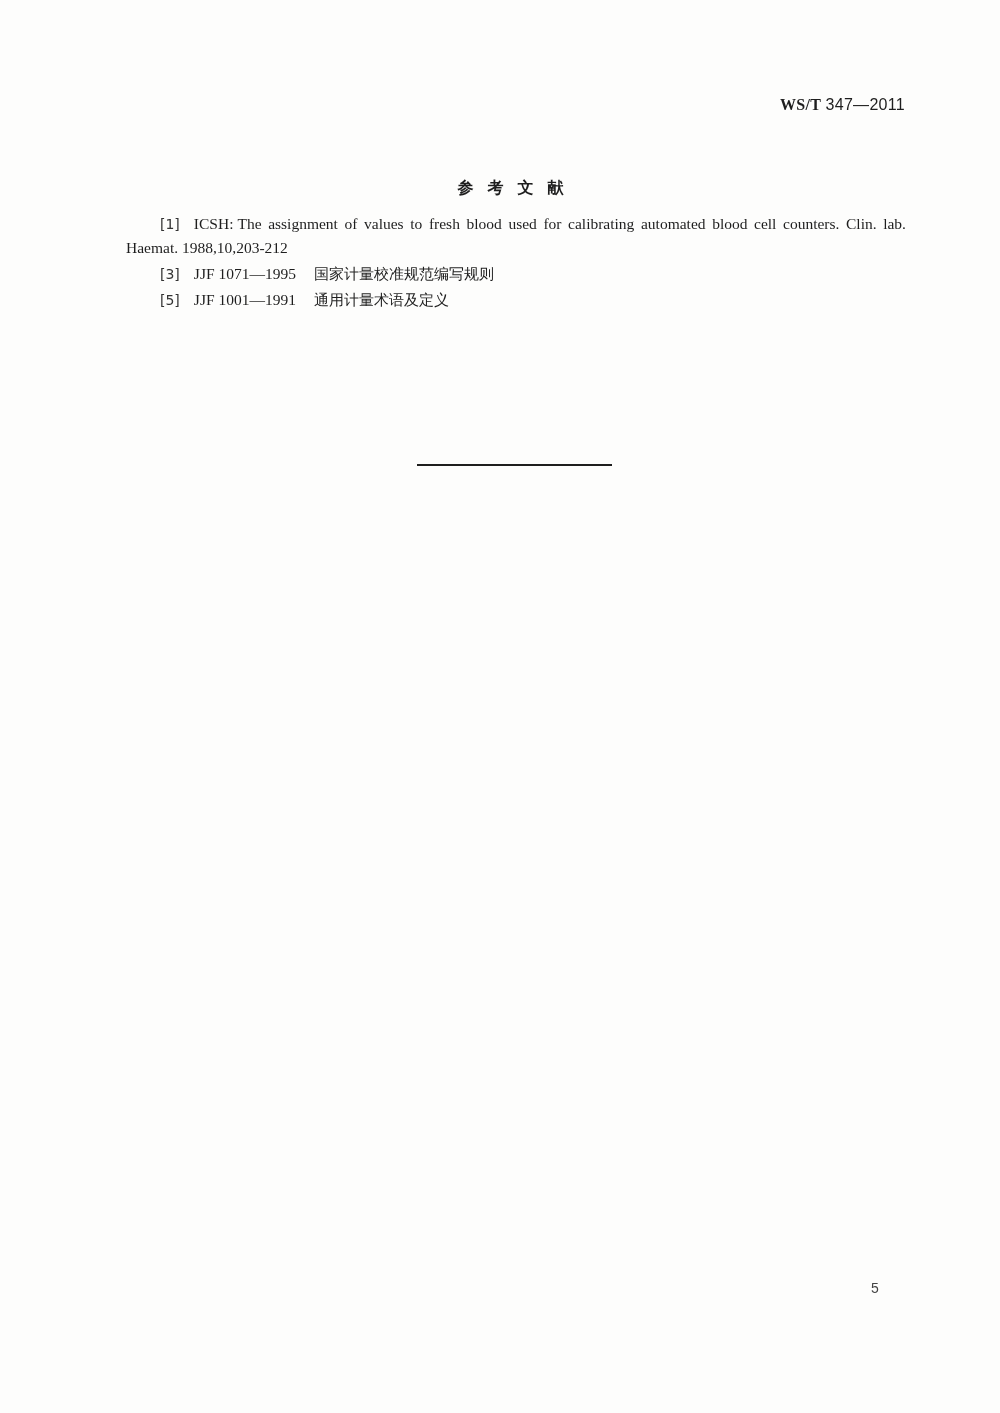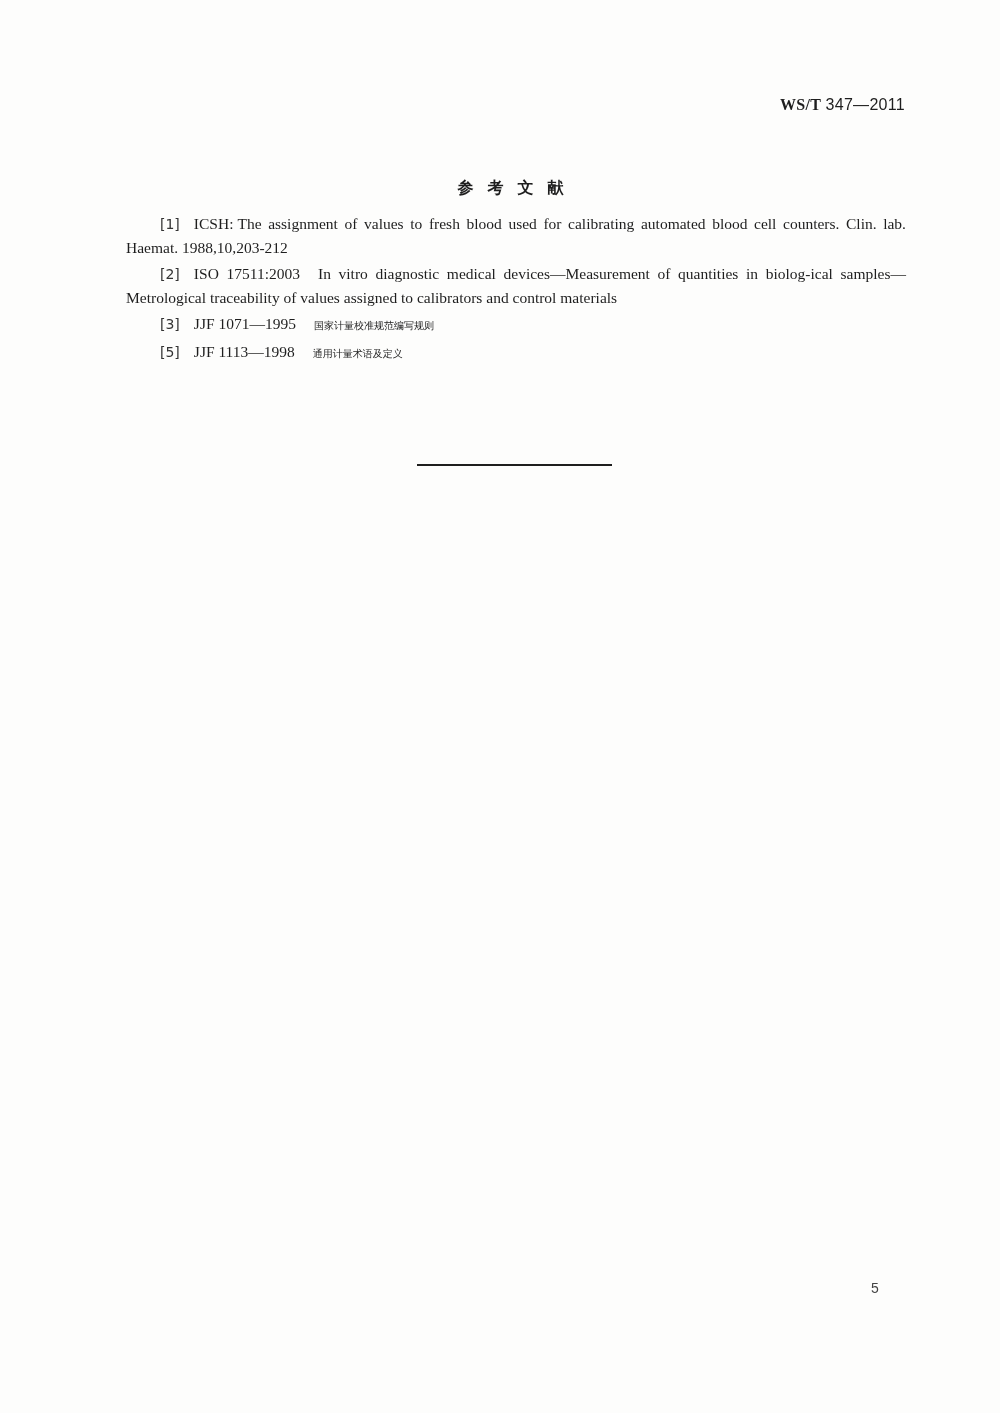--- a/index.html
+++ b/index.html
@@ -57,21 +57,21 @@
       margin-right: 14px;
       font-family: "DejaVu Sans", sans-serif;
       font-size: 14px;
       color: #333;
     }
     .ref .code {
       margin-right: 18px;
     }
     .ref .cjk {
       font-family: Liberation Sans, sans-serif;
-      font-size: 10px;
+      font-size: 15px;
     }
     .end-rule {
       position: absolute;
       top: 464px;
       left: 417px;
       width: 195px;
       height: 0;
       border-top: 2px solid #1e1e1e;
     }
     .page-number {
@@ -91,25 +91,22 @@
   <span class="num">347—2011</span>
 </div>
 
 <div class="section-title">参考文献</div>
 
 <div class="refs">
   <div class="ref">
     <span class="num">[1]</span><span class="code" style="margin-right:4px">ICSH:</span><span>The assignment of values to fresh blood used for calibrating automated blood cell counters. Clin. lab. Haemat. 1988,10,203-212</span>
   </div>
   <div class="ref">
-    <span class="num">[2]</span><span class="code">ISO 17511:2003</span><span>In vitro diagnostic medical devices—Measurement of quantities in biolog-ical samples—Metrological traceability of values assigned to calibrators and control materials</span>
-  </div>
-  <div class="ref">
     <span class="num">[3]</span><span class="code">JJF 1071—1995</span><span class="cjk">国家计量校准规范编写规则</span>
   </div>
   <div class="ref">
-    <span class="num">[5]</span><span class="code">JJF 1113—1998</span><span class="cjk">通用计量术语及定义</span>
+    <span class="num">[5]</span><span class="code">JJF 1001—1991</span><span class="cjk">通用计量术语及定义</span>
   </div>
 </div>
 
 <div class="end-rule"></div>
 
 <div class="page-number">5</div>
 
 </body></html>

